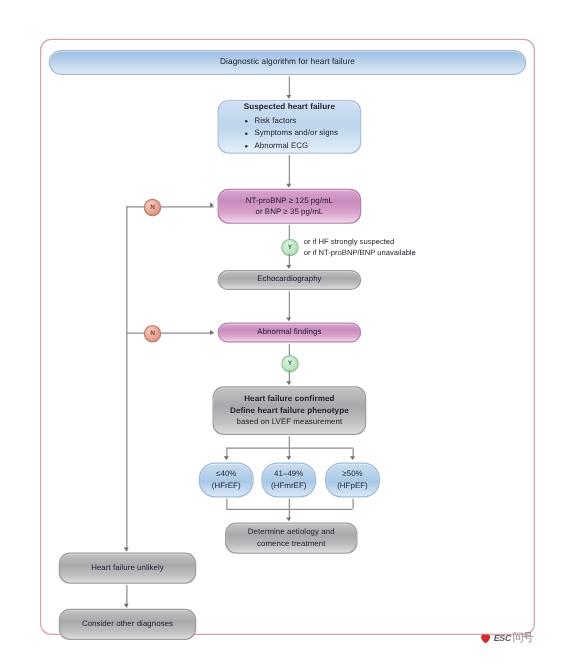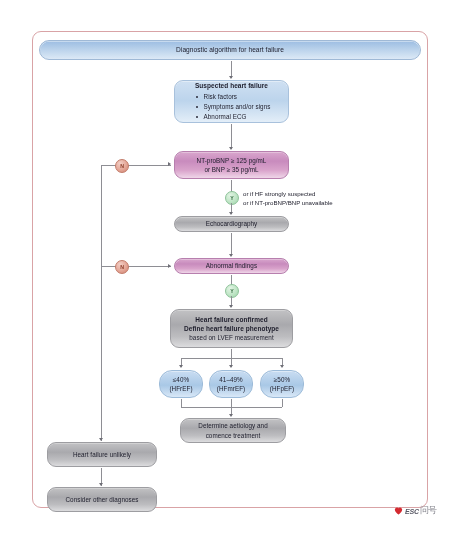--- a/index.html
+++ b/index.html
@@ -81,21 +81,21 @@
     border:.8px solid #c27a68;color:#8d3c28;
   }
   .badge-y{
     background:radial-gradient(circle at 35% 30%,#e2f4e4 0%,#bde4c4 58%,#9ed3a9 100%);
     border:.8px solid #8cc298;color:#2f6b3c;
   }
   .sidenote{
     position:absolute;font-size:6.1px;line-height:1.55;text-align:left;color:#1d1d2b;
   }
   
-  #wm{position:absolute;left:393px;top:500px;width:58px;height:22px;}
+  #wm{position:absolute;left:383px;top:500px;width:58px;height:22px;}
   #wm .heart{
     position:absolute;left:0;top:5px;width:11px;height:11px;
   }
   #wm .esc{
     position:absolute;left:12px;top:8px;font-size:7px;font-weight:bold;
     color:#5a5a66;letter-spacing:-.2px;font-style:italic;
   }
   #wm .cjk{
     position:absolute;left:27px;top:4px;font-size:9px;color:#6b6b76;
     letter-spacing:-1px;opacity:.85;

